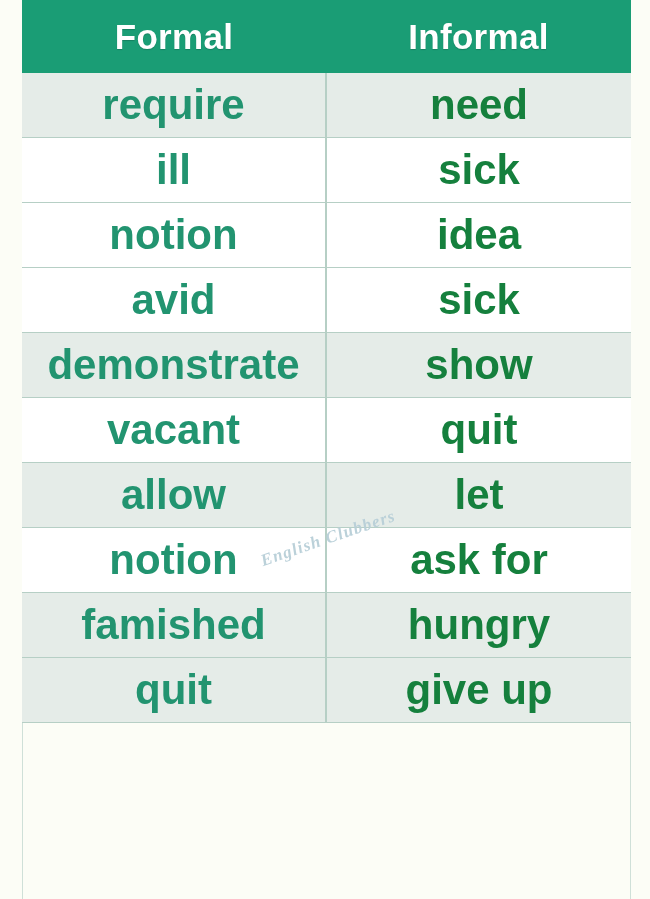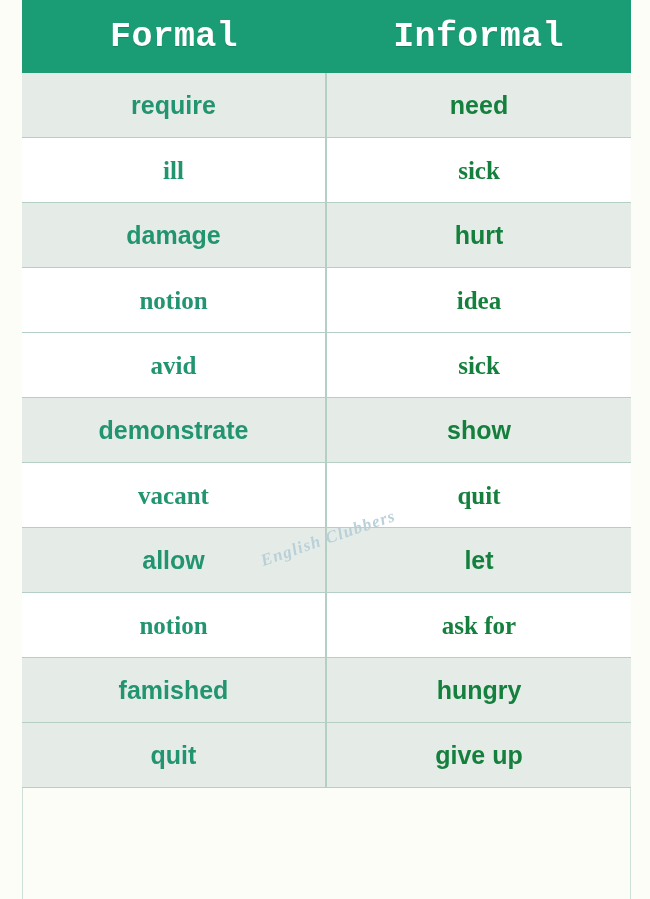--- a/index.html
+++ b/index.html
@@ -39,47 +39,47 @@
     background: #1a9d75;
     color: #ffffff;
     height: 73px;
     font-size: 35px;
     font-weight: bold;
     letter-spacing: 0.3px;
     text-align: center;
     vertical-align: middle;
     padding: 0;
     border: none;
-    font-family: Liberation Mono, monospace;
+    font-family: Liberation Sans, sans-serif;
     text-shadow: 0 1px 1px rgba(0,0,0,0.18);
   }
 
   tbody td {
     height: 64px;
     padding: 0;
     text-align: center;
     vertical-align: middle;
-    font-size: 25px;
+    font-size: 42px;
     font-weight: bold;
     line-height: 1;
     border-bottom: 1px solid #b6cfc5;
     font-family: "Liberation Sans", sans-serif;
     white-space: nowrap;
   }
 
   tbody td.formal-cell {
     color: #229470;
     border-right: 2px solid #b6cfc5;
   }
   tbody td.informal-cell {
     color: #15803d;
   }
 
   tbody tr.row-tint td { background: #e5ece8; }
-  tbody tr.row-plain td { background: #ffffff; font-family: Liberation Serif, serif; }
+  tbody tr.row-plain td { background: #ffffff; }
 
   
   #left-rule, #right-rule {
     position: absolute;
     top: 73px;
     width: 1px;
     height: 826px;
     background: #cfe0d8;
   }
   #left-rule { left: 22px; }
@@ -124,24 +124,20 @@
     </thead>
     <tbody id="vocab-body">
         <tr class="row-tint">
           <td class="formal-cell">require</td>
           <td class="informal-cell">need</td>
         </tr>
         <tr class="row-plain">
           <td class="formal-cell">ill</td>
           <td class="informal-cell">sick</td>
         </tr>
-        <tr class="row-tint">
-          <td class="formal-cell">damage</td>
-          <td class="informal-cell">hurt</td>
-        </tr>
         <tr class="row-plain">
           <td class="formal-cell">notion</td>
           <td class="informal-cell">idea</td>
         </tr>
         <tr class="row-plain">
           <td class="formal-cell">avid</td>
           <td class="informal-cell">sick</td>
         </tr>
         <tr class="row-tint">
           <td class="formal-cell">demonstrate</td>

